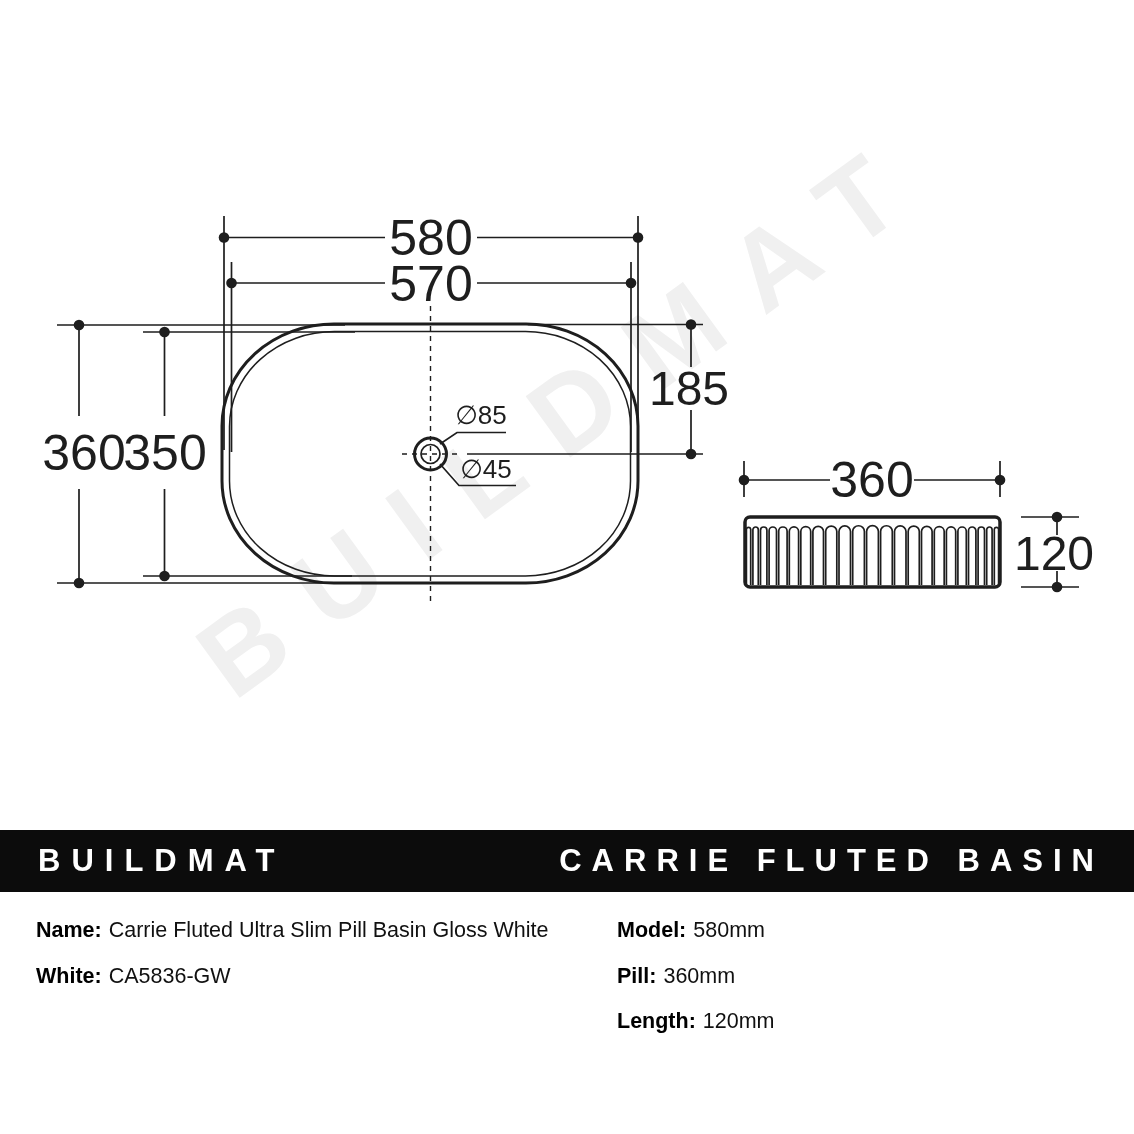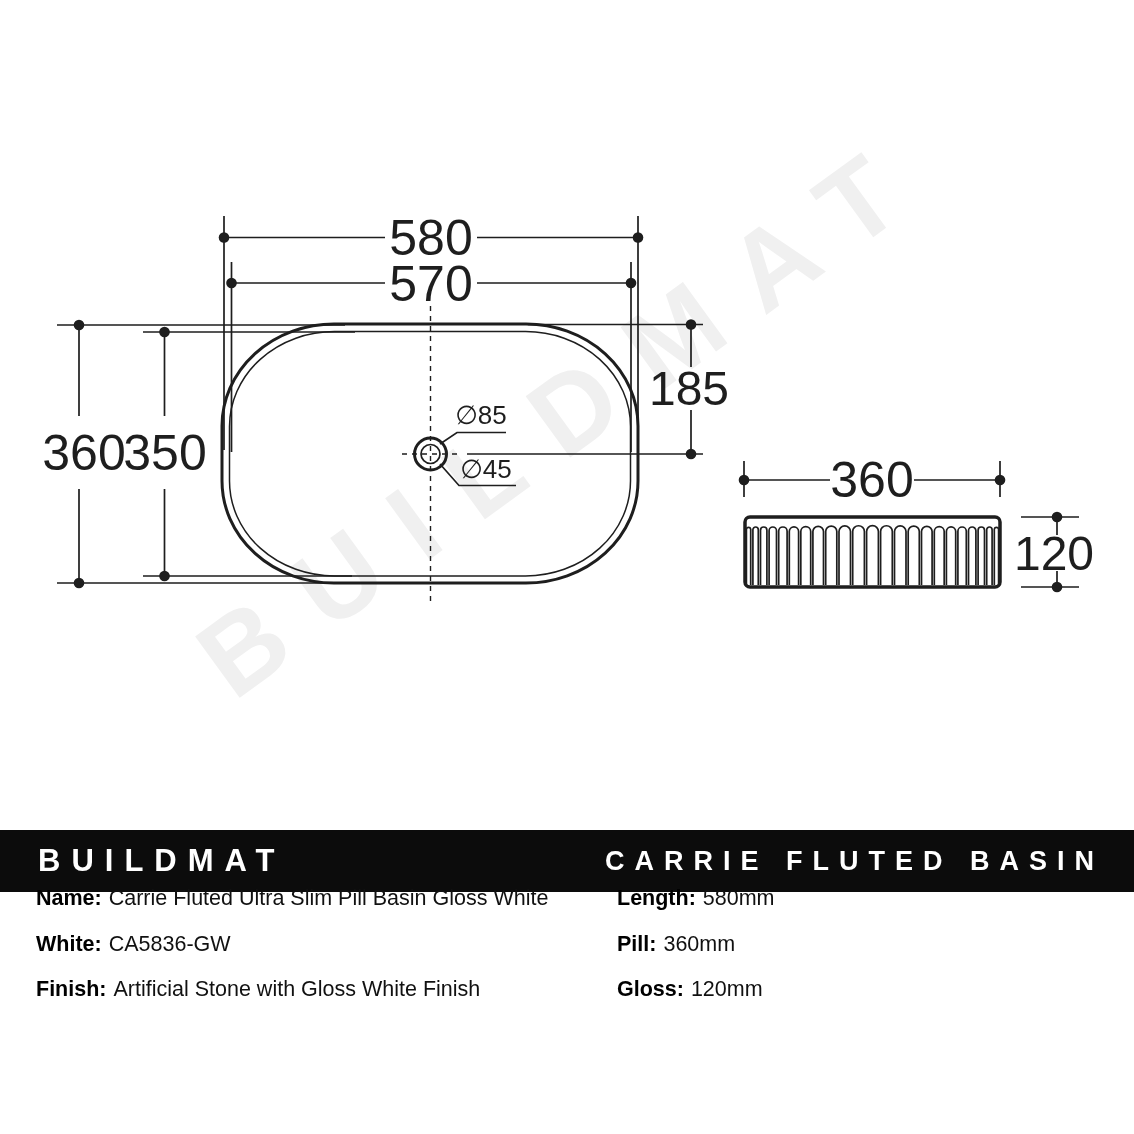--- a/index.html
+++ b/index.html
@@ -20,22 +20,22 @@
   svg.drawing .dash{stroke:#1e1e1e;stroke-width:1.4;fill:none;stroke-dasharray:5 5;}
   svg.drawing .dot{fill:#1e1e1e;stroke:none;}
   svg.drawing text{fill:#1e1e1e;font-family:"Liberation Sans",sans-serif;}
   svg.drawing .dim{font-size:50px;text-anchor:middle;}
   svg.drawing .dimsm{font-size:26px;text-anchor:middle;}
   .banner{
     position:absolute;left:0;top:830px;width:1134px;height:62px;
     display:flex;align-items:center;justify-content:space-between;
   }
   .banner .brand{margin-left:38px;font-size:31px;font-weight:bold;letter-spacing:11px;white-space:nowrap;}
-  .banner .product{margin-right:30px;font-size:27px;font-weight:bold;letter-spacing:10px;white-space:nowrap;}
-  .specs{position:absolute;left:0;top:856px;width:1134px;height:242px;}
+  .banner .product{margin-right:30px;font-size:31px;font-weight:bold;letter-spacing:10px;white-space:nowrap;}
+  .specs{position:absolute;left:0;top:888px;width:1134px;height:242px;}
   .spec-row{position:absolute;font-size:21.5px;color:#111;white-space:nowrap;}
   .spec-row .lbl{font-weight:bold;color:#000;}
   .spec-row .val{margin-left:7px;}
   .col-l{left:36px;}
   .col-r{left:617px;}
   .r1{top:30px;} .r2{top:76px;} .r3{top:121px;}
 </style>
 </head>
 <body>
 
@@ -154,27 +154,24 @@
     <span class="product">CARRIE FLUTED BASIN</span>
   </div>
 
   <div class="specs">
     <div class="spec-row col-l r1">
       <span class="lbl">Name:</span><span class="val">Carrie Fluted Ultra Slim Pill Basin Gloss White</span>
     </div>
     <div class="spec-row col-l r2">
       <span class="lbl">White:</span><span class="val">CA5836-GW</span>
     </div>
-    <div class="spec-row col-l r3">
-      <span class="lbl">Finish:</span><span class="val">Artificial Stone with Gloss White Finish</span>
-    </div>
     <div class="spec-row col-r r1">
-      <span class="lbl">Length:</span><span class="val">580mm</span>
+      <span class="lbl">Model:</span><span class="val">580mm</span>
     </div>
     <div class="spec-row col-r r2">
       <span class="lbl">Pill:</span><span class="val">360mm</span>
     </div>
     <div class="spec-row col-r r3">
-      <span class="lbl">Gloss:</span><span class="val">120mm</span>
+      <span class="lbl">Length:</span><span class="val">120mm</span>
     </div>
   </div>
 
 </div>
 
 </body></html>

